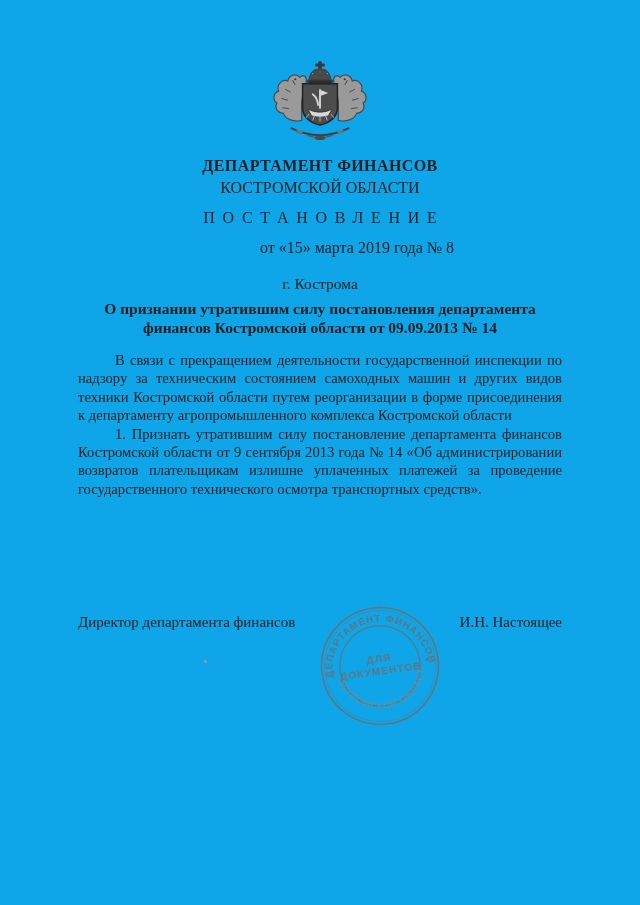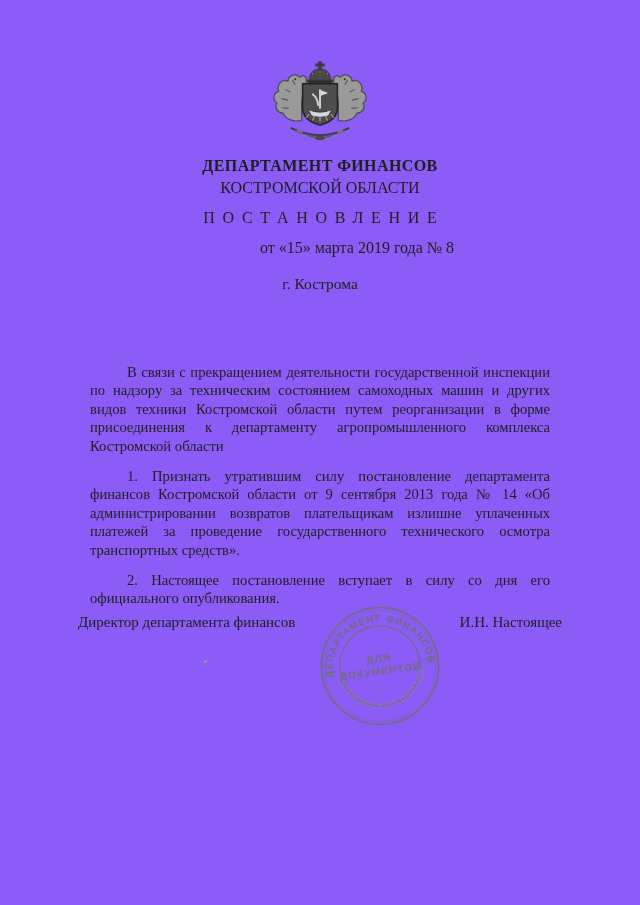--- a/index.html
+++ b/index.html
@@ -4,21 +4,21 @@
 <style>
   html, body { margin: 0; padding: 0; }
   body {
     width: 640px; height: 905px;
     background: #ffffff;
     font-family: "Liberation Serif", "DejaVu Serif", serif;
     color: #1f1f1f;
     position: relative;
     overflow: hidden;
   }
-  .page { position: absolute; inset: 0; background: #8b5cf6; }
+  .page { position: absolute; inset: 0; background: #0ea5e9; }
 
   
   .emblem {
     position: absolute; top: 60px; left: 50%;
     transform: translateX(-50%);
     width: 110px; height: 88px;
   }
 
   
   .hline { position: absolute; left: 0; width: 100%; text-align: center; white-space: nowrap; }
@@ -31,21 +31,21 @@
   .doc-title {
     position: absolute; top: 299px; left: 80px; width: 480px;
     text-align: center; font-weight: 700; font-size: 15.5px; line-height: 19px;
   }
 
   
   .body-text {
     position: absolute; top: 351px; left: 78px; width: 484px;
     font-size: 14.6px; line-height: 18.4px;
   }
-  .body-text p { margin: 12px; text-align: justify; }
+  .body-text p { margin: 0; text-align: justify; }
   .indent { text-indent: 37px; }
 
   
   .sig-row {
     position: absolute; top: 614px; left: 78px; width: 484px;
     display: flex; justify-content: space-between;
     font-size: 15px;
     text-align: center;
   }
 
@@ -109,25 +109,25 @@
       <ellipse cx="82" cy="76" rx="3.4" ry="1.6" fill="#777" transform="rotate(-20 82 76)"></ellipse>
     </g>
   </svg>
 
   <div class="hline org1">ДЕПАРТАМЕНТ ФИНАНСОВ</div>
   <div class="hline org2">КОСТРОМСКОЙ ОБЛАСТИ</div>
   <div class="hline doctype">ПОСТАНОВЛЕНИЕ</div>
   <div class="hline dateline">от «15» марта 2019 года № 8</div>
   <div class="hline city">г. Кострома</div>
 
+  <div class="doc-title">О признании утратившим силу постановления департамента финансов Костромской области от 09.09.2013 № 14</div>
 
   <div class="body-text">
     <p class="indent">В связи с прекращением деятельности государственной инспекции по надзору за техническим состоянием самоходных машин и других видов техники Костромской области путем реорганизации в форме присоединения к департаменту агропромышленного комплекса Костромской области</p>
     <p class="indent">1. Признать утратившим силу постановление департамента финансов Костромской области от 9 сентября 2013 года № 14 «Об администрировании возвратов плательщикам излишне уплаченных платежей за проведение государственного технического осмотра транспортных средств».</p>
-    <p class="indent">2. Настоящее постановление вступает в силу со дня его официального опубликования.</p>
   </div>
 
   <div class="sig-row">
     <span>Директор департамента финансов</span>
     <span>И.Н. Настоящее</span>
   </div>
 
   <svg class="stamp" viewBox="0 0 140 140" aria-hidden="true">
     <g transform="rotate(-8 70 70)" fill="none" stroke="#6f6f6f">
       <circle cx="70" cy="70" r="61" stroke-width="1.7"></circle>

